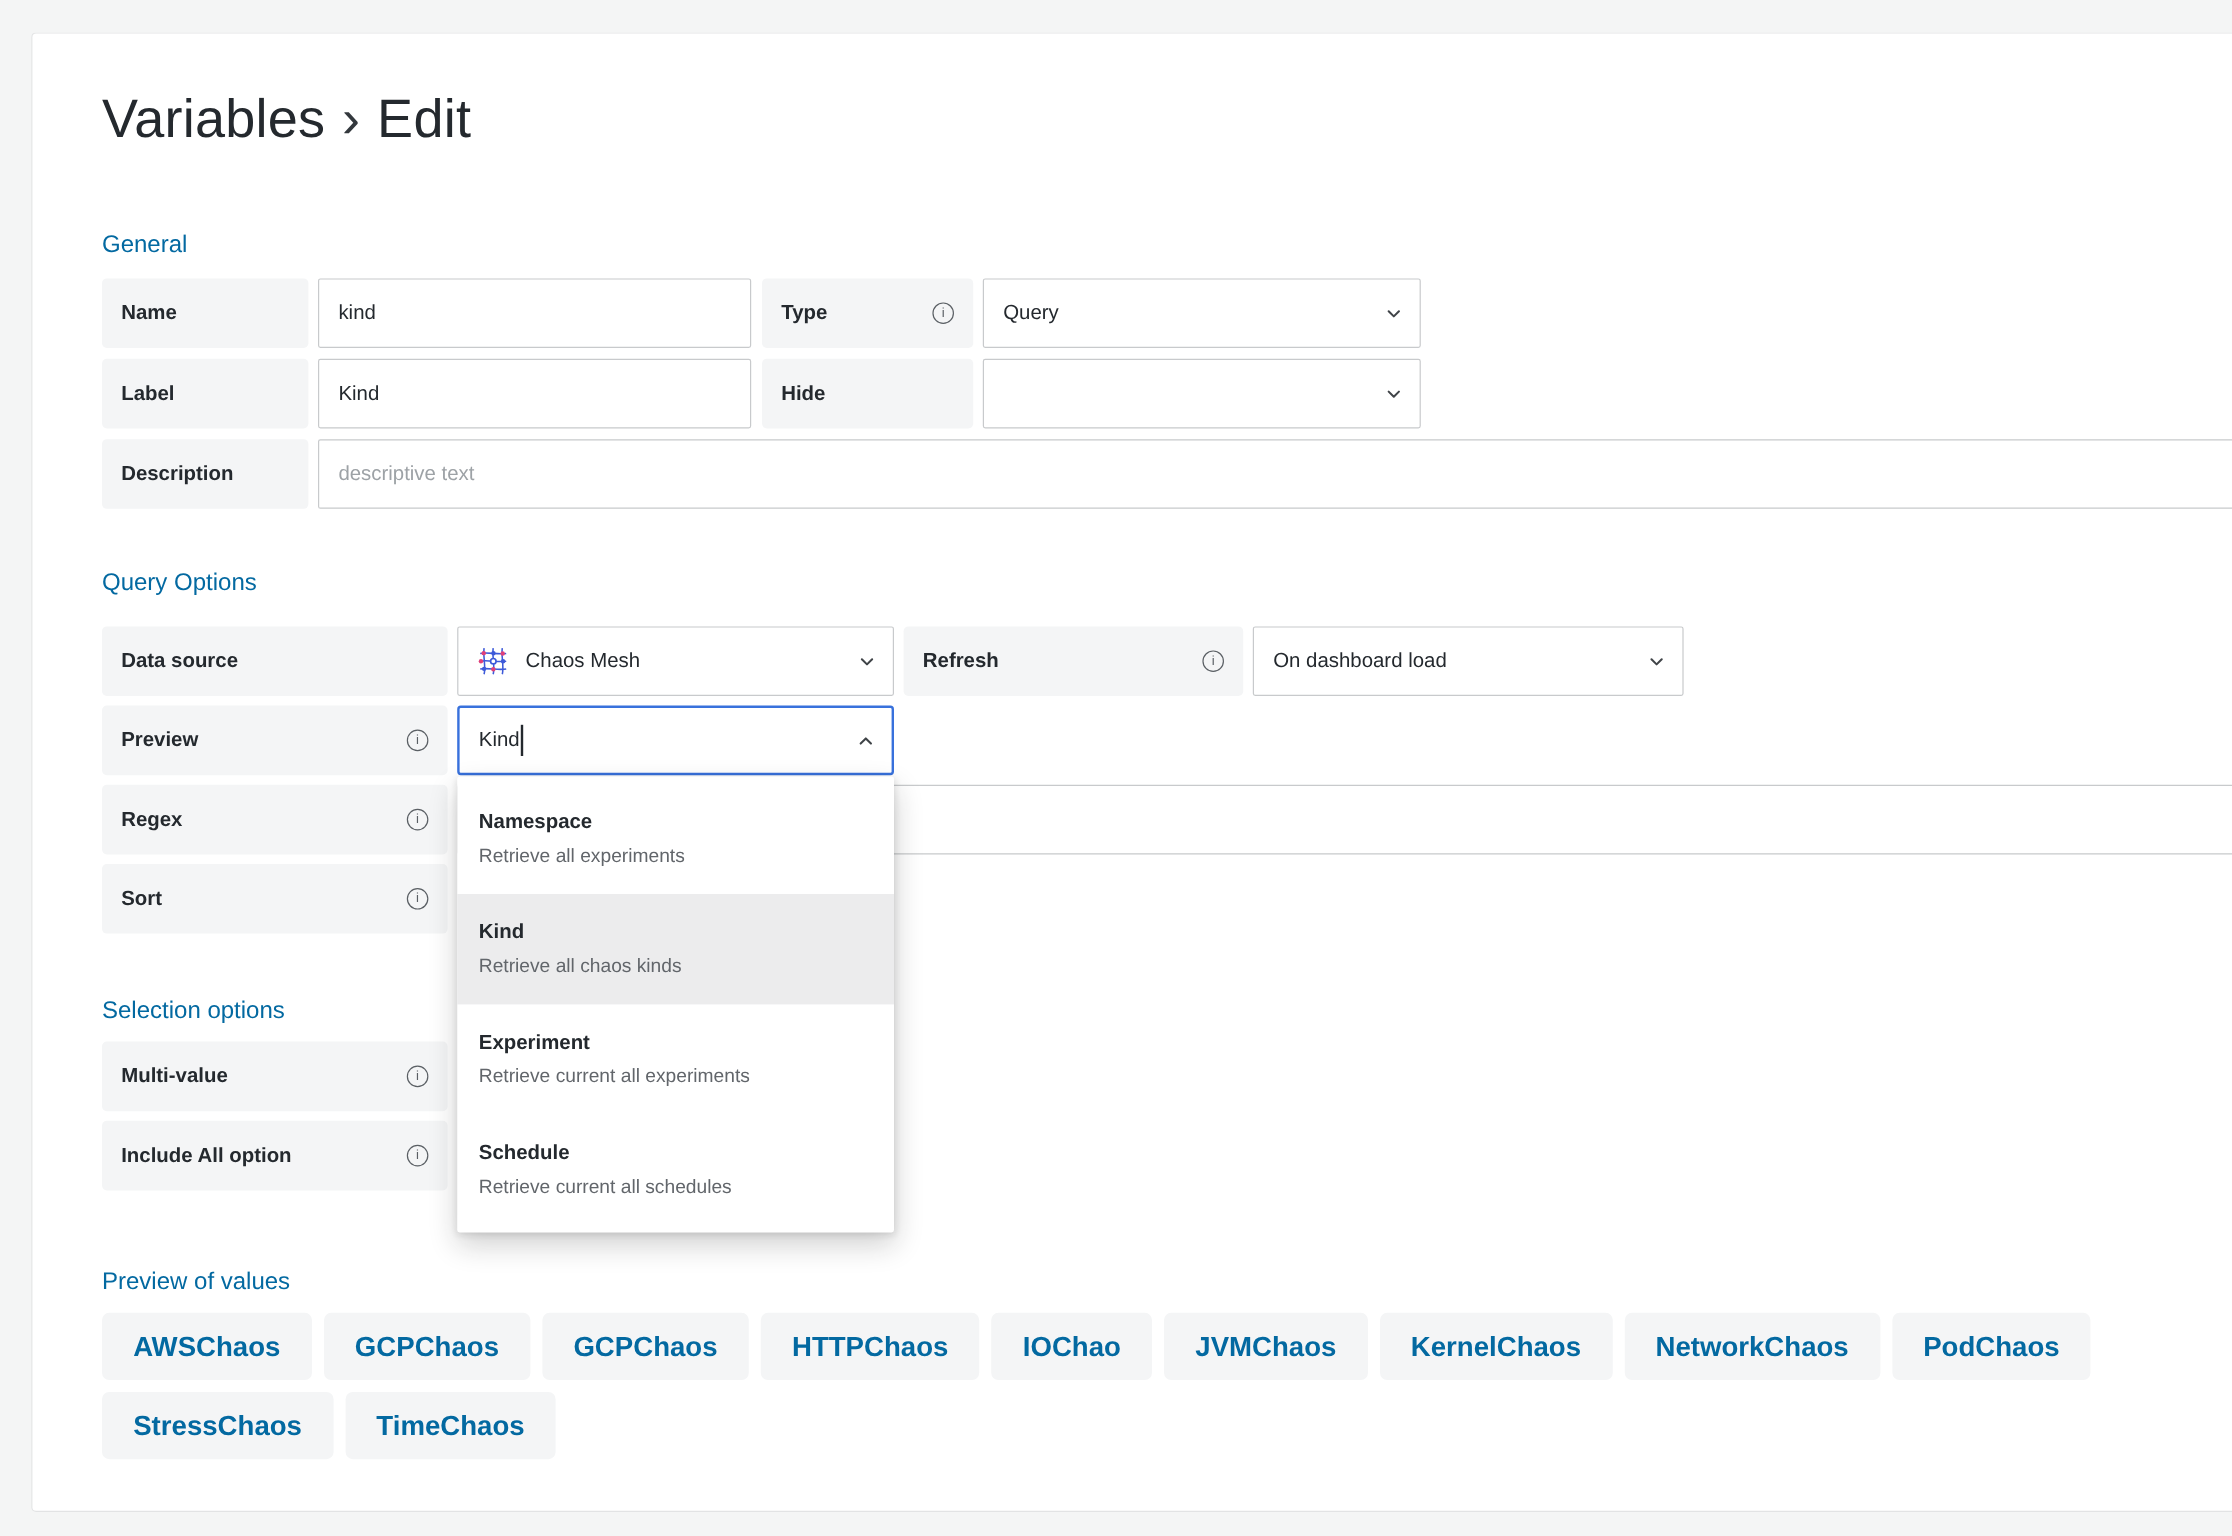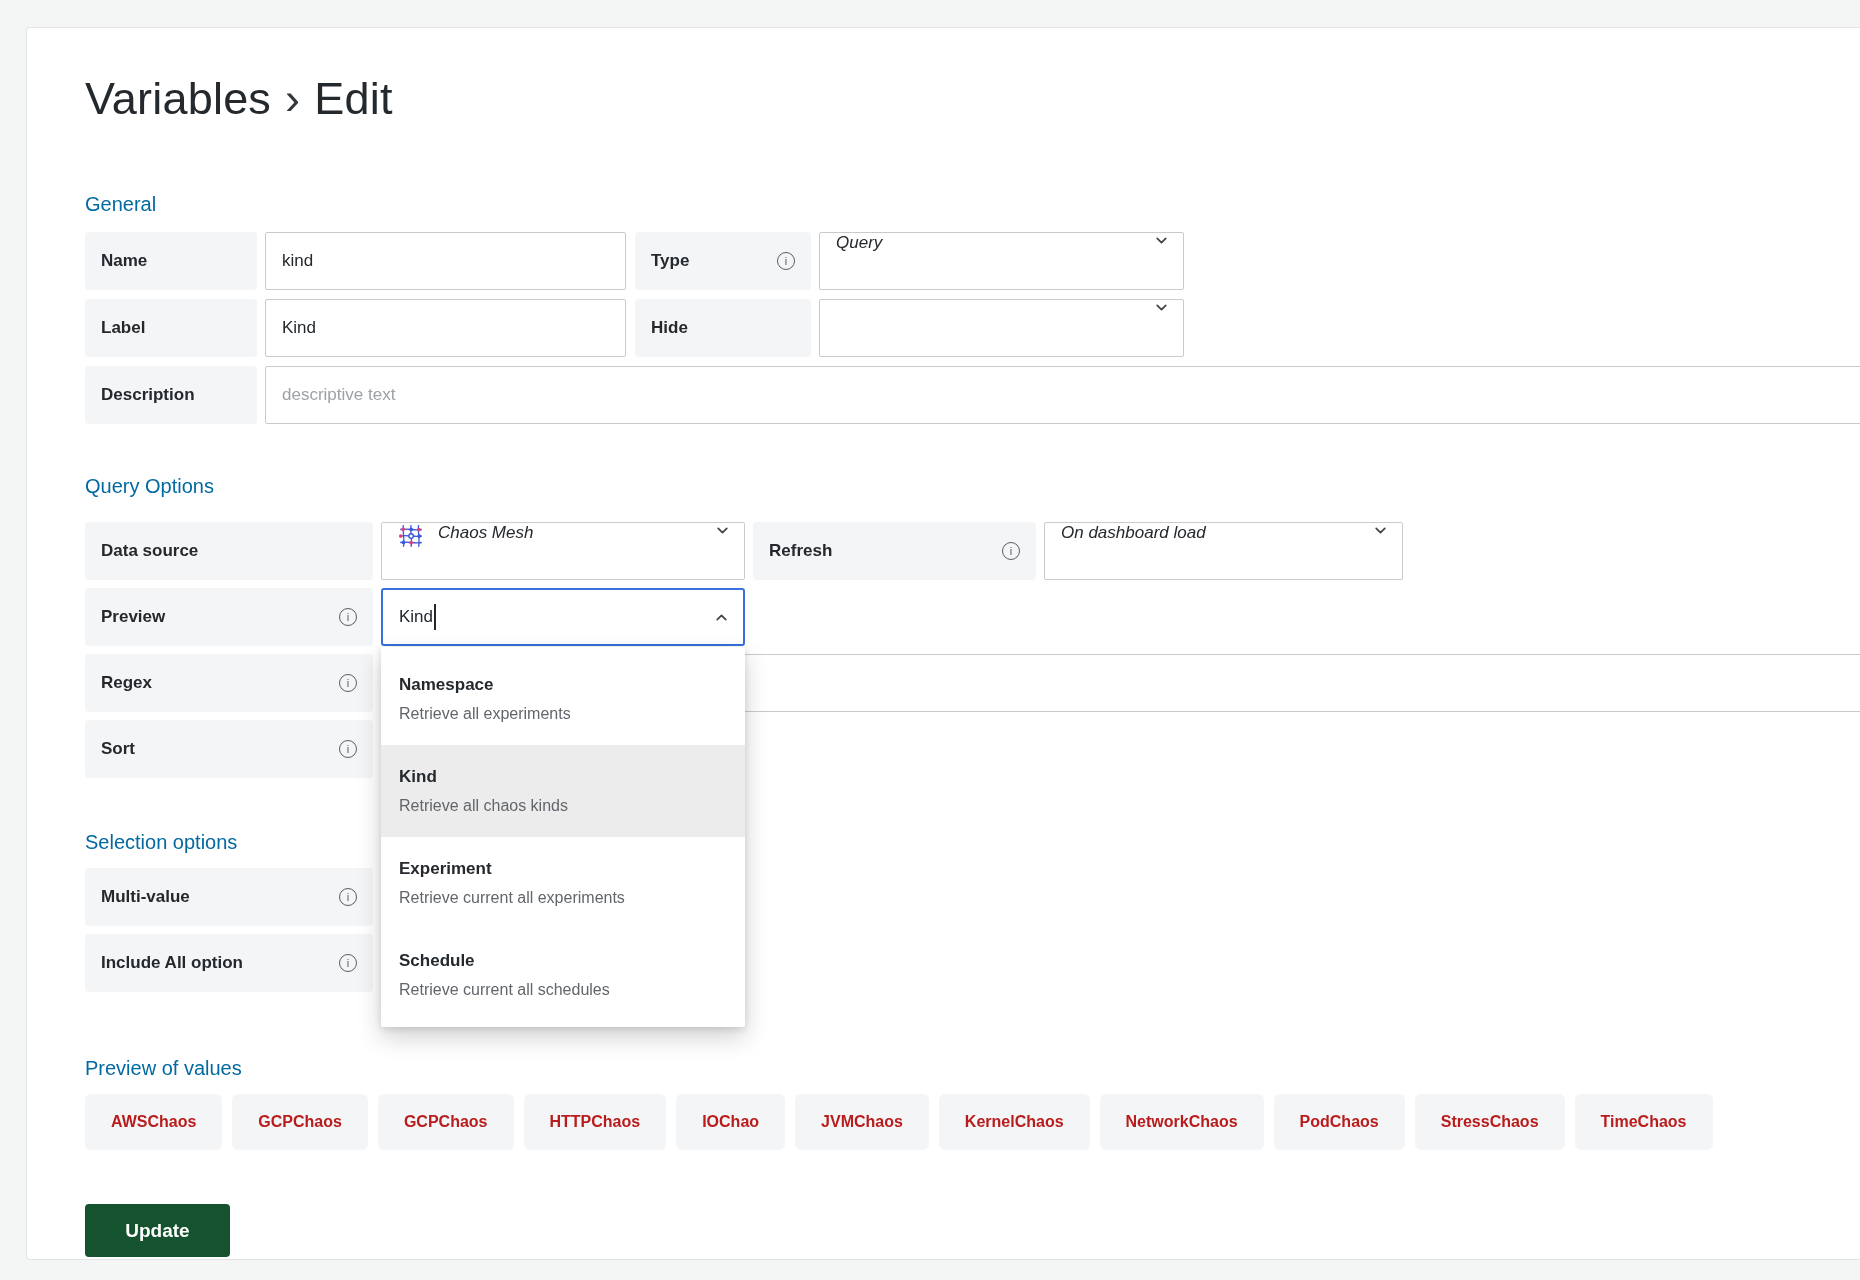--- a/index.html
+++ b/index.html
@@ -68,26 +68,25 @@
   }
   .text-input::placeholder { color: #9DA2A6; }
   .w-input { width: 361px; flex: none; }
   .grow-input { flex: 1 1 auto; margin-right: -4px; } 
 
   .select {
     height: 58px;
     border: 1px solid #C8CACC;
     border-radius: 2px;
     background: #fff;
-    display: flex; align-items: flex-start;
+    display: flex; align-items: center;
     padding: 0 14px 0 16px;
     font-size: 17px; color: #24292E;
     flex: none;
     cursor: pointer;
-    font-style: italic;
   }
   .select .sel-text { flex: 1 1 auto; }
   .chev { flex: none; display: inline-flex; }
   .chev svg { display: block; }
 
   .ds-icon { margin-right: 14px; display: inline-flex; flex: none; }
 
   
   .metric-row { position: relative; z-index: 30; }
   .combo-wrap { position: relative; width: 364px; flex: none; }
@@ -121,21 +120,21 @@
   .regex-row { position: relative; z-index: 1; }
 
   .chips { display: flex; flex-wrap: wrap; }
   .chip {
     height: 56px;
     background: #F4F5F6;
     border-radius: 6px;
     display: inline-flex; align-items: center;
     padding: 0 26px;
     margin: 0 10px 10px 0;
-    font-size: 16px; font-weight: 600; color: #b91c1c;
+    font-size: 23px; font-weight: 600; color: #0369a1;
   }
 
   .update-btn {
     margin-top: 44px;
     height: 53px;
     min-width: 145px;
     padding: 0 28px;
     background: #14532d;
     color: #FFFFFF;
     border: none; border-radius: 4px;

